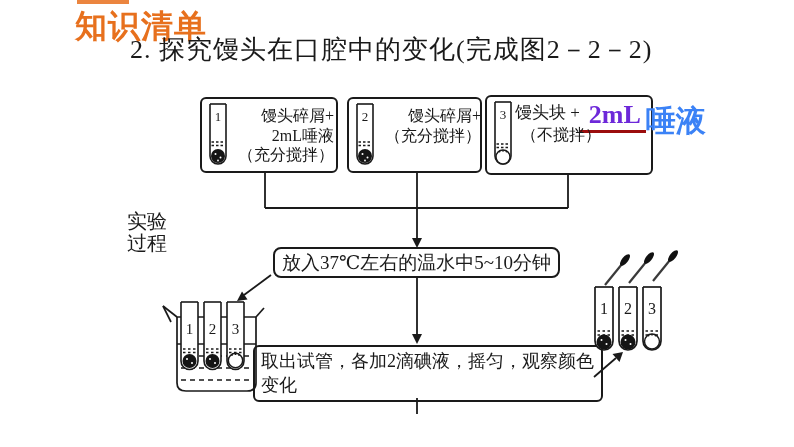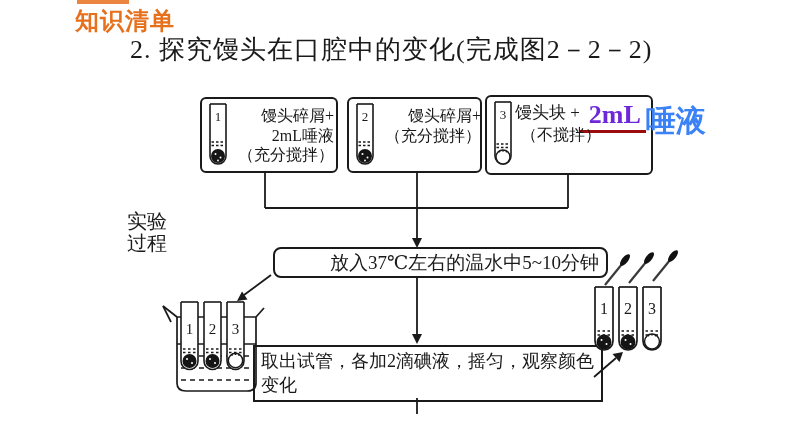--- a/index.html
+++ b/index.html
@@ -1,38 +1,38 @@
 <!DOCTYPE html>
 <html><head>
 <meta charset="utf-8">
 <style>
   html,body{margin:0;padding:0;background:#ffffff;}
   .slide{
     position:relative;width:794px;height:447px;background:#ffffff;overflow:hidden;
     font-family:"Liberation Serif","DejaVu Serif",serif;color:#1a1a1a;
   }
   .top-orange-bar{position:absolute;left:77px;top:0;width:52px;height:4px;background:#e7701d;opacity:.85;}
-  .header-tag{position:absolute;left:75px;top:5px;font-size:24px;font-weight:bold;color:#e7701d;letter-spacing:1px;}
+  .header-tag{position:absolute;left:75px;top:5px;font-size:32px;font-weight:bold;color:#e7701d;letter-spacing:1px;}
   .page-title{position:absolute;left:130px;top:32px;font-size:26px;font-weight:normal;letter-spacing:1px;white-space:nowrap;}
   .process-label{position:absolute;left:127px;top:163px;font-size:20px;line-height:22px;margin-top:47px;}
   .tube-box{position:absolute;border:2px solid #1a1a1a;border-radius:6px;background:#fff;overflow:visible;}
   .box1{left:200px;top:97px;width:134px;height:72px;}
   .box2{left:347px;top:97px;width:131px;height:72px;}
   .box3{left:485px;top:95px;width:164px;height:76px;}
   .tube-box .tube-icon{position:absolute;left:4px;top:3px;}
   .box-text{position:absolute;left:28px;top:7px;width:104px;text-align:right;font-size:16px;line-height:19.5px;white-space:nowrap;}
   .box3-row1{position:absolute;left:28px;top:4px;display:flex;align-items:flex-start;white-space:nowrap;}
   .box3-prefix{font-size:17px;}
   .box3-answer{font-size:26px;font-weight:bold;color:#6d28d9;border-bottom:3px solid #9b0d0d;padding:0 5px 0 9px;line-height:1.1;}
   .box3-unit{font-size:30px;color:#3b82f6;font-weight:bold;}
   .box3-row2{position:absolute;left:34px;top:28px;font-size:16px;}
   .step-box{position:absolute;border:2px solid #1a1a1a;background:#fff;}
   .step-warm{left:273px;top:247px;width:283px;height:27px;border-radius:8px;
-    font-size:19px;text-align:center;line-height:27px;white-space:nowrap;padding-left:48px;}
-  .step-iodine{left:253px;top:345px;width:334px;height:49px;border-radius:0;
+    font-size:19px;text-align:center;line-height:27px;white-space:nowrap;}
+  .step-iodine{left:253px;top:345px;width:334px;height:49px;border-radius:6px;
     font-size:18px;line-height:24px;padding:2px 6px;letter-spacing:0;}
   svg text{font-family:"Liberation Serif","DejaVu Serif",serif;fill:#1a1a1a;}
   .overlay{position:absolute;left:0;top:0;pointer-events:none;}
 </style>
 </head>
 <body>
 
 <div class="slide">
 
   <div class="top-orange-bar"></div>

